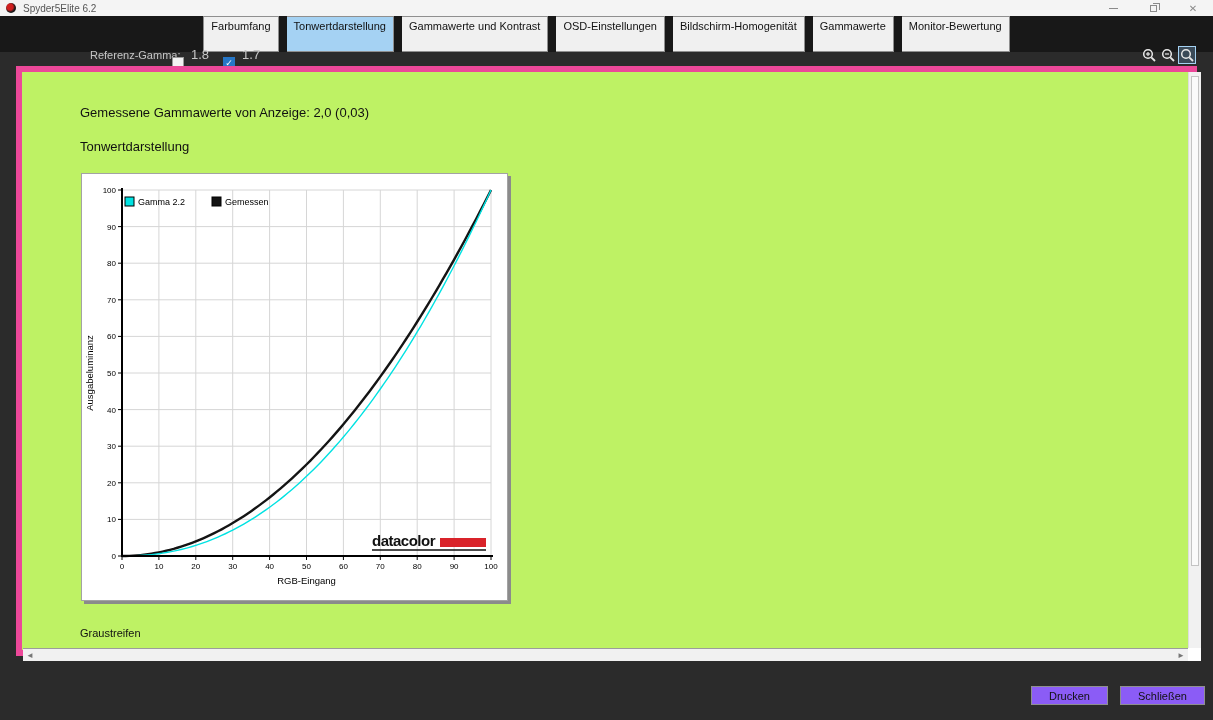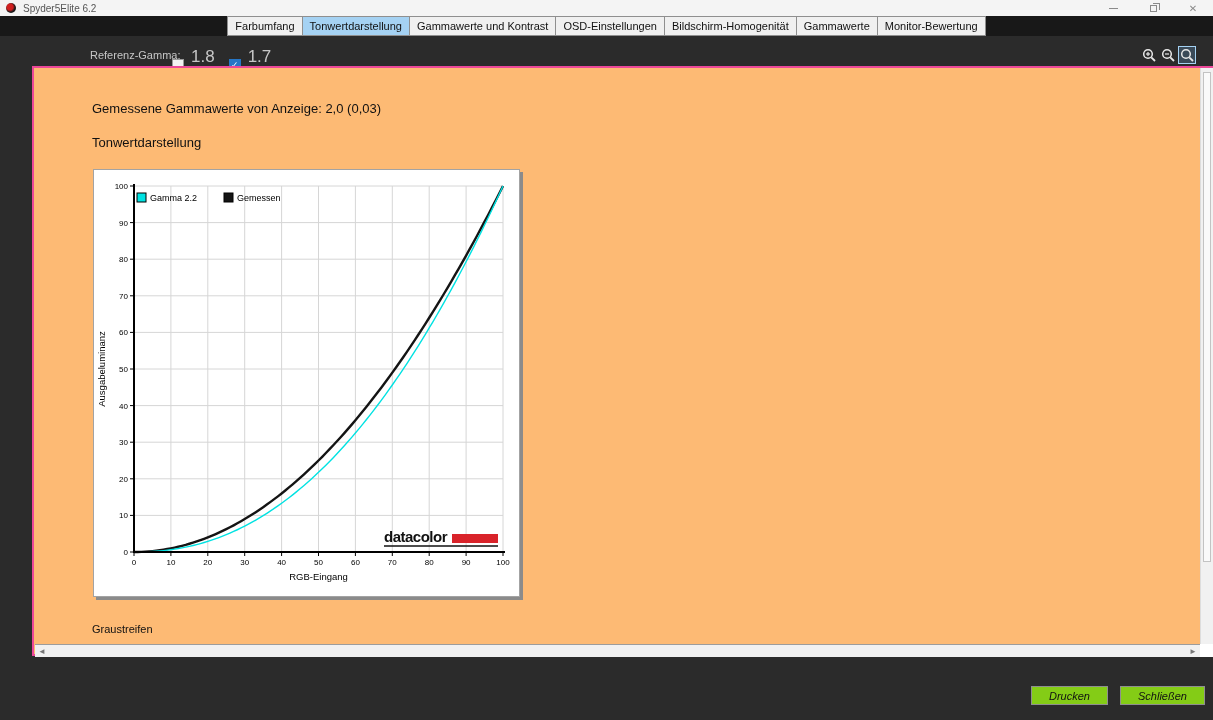--- a/index.html
+++ b/index.html
@@ -15,43 +15,43 @@
   .app-title { margin-left:7px; font-size:10px; color:#555;text-align:center; }
   .win-controls { position:absolute; right:0; top:0; height:16px; display:flex; }
   .win-btn { width:40px; height:16px; display:flex; align-items:center; justify-content:center;
     color:#8a8a8a; font-size:10px; }
   .min-glyph { width:9px; height:1px; background:#8a8a8a; display:inline-block; }
   .restore-glyph { width:7px; height:7px; border:1px solid #8a8a8a; display:inline-block; position:relative; }
   .restore-glyph::before { content:""; position:absolute; left:2px; top:-3px; width:6px; height:6px;
     border:1px solid #8a8a8a; border-left:none; border-bottom:none; }
 
   
-  .tabbar { position:absolute; left:0; top:16px; width:1213px; height:20px;
-    background:#181818; display:flex; justify-content:center; }
+  .tabbar { position:absolute; left:0; top:16px; width:1213px; height:36px;
+    background:#181818; display:flex; justify-content:center;gap:8px; }
   .tab { background:#f0f0f0; color:#111; font-size:11px; padding:3px 7px 4px 7px;
     border:1px solid #8f8f8f; border-left:none; white-space:nowrap; cursor:default; }
   .tab:first-child { border-left:1px solid #8f8f8f; }
   .tab.active { background:#a5d2f3; }
 
   
   .toolbar-label { position:absolute; left:90px; top:49px; font-size:11px; color:#c6c6c6; }
   .gamma-options { position:absolute; left:172px; top:47px; display:flex; align-items:center; }
   .chk { width:12px; height:12px; border:1px solid #9a9a9a; background:#f2f2f2;
     display:inline-flex; align-items:center; justify-content:center; font-size:9px; color:#fff; }
   .chk.checked { background:#2676c6; border-color:#2676c6; }
-  .chk-label { font-size:17px; color:#c6c6c6; margin:0 14px 16px 7px; }
+  .chk-label { font-size:13px; color:#c6c6c6; margin:0 14px 16px 7px; }
 
   .zoom-group { position:absolute; right:17px; top:46px; display:flex; gap:1px; }
   .zoom-btn { width:18px; height:18px; display:flex; align-items:center; justify-content:center;
     border:1px solid transparent; }
   .zoom-btn.selected { border:1px solid #a5d2f3; background:#3a4a58; }
 
   
   .panel { position:absolute; left:16px; top:66px; width:1181px; height:590px;
-    background:#fdba74; border:2px solid #ec4899;margin-left:16px; }
+    background:#bef264; border:6px solid #ec4899; }
   .measured-line { position:absolute; left:58px; top:33px; font-size:13px; color:#111; }
   .section-title { position:absolute; left:58px; top:67px; font-size:13px; color:#111; }
   .next-section-title { position:absolute; left:58px; top:555px; font-size:11px; color:#111; }
 
   .chart-box { position:absolute; left:59px; top:101px; width:427px; height:428px;
     background:#ffffff; border:1px solid #a3a3a3; box-shadow:3px 3px 0 #8b8b8b; }
   .chart-box svg { display:block; }
 
   
   .hscroll { position:absolute; left:1px; top:576px; width:1165px; height:13px;
@@ -59,22 +59,22 @@
   .hscroll .arrow { color:#777; font-size:8px; line-height:13px; }
   .hscroll .arrow-left { margin-left:3px; }
   .hscroll .arrow-right { margin-left:auto; margin-right:3px; }
   .scroll-corner { position:absolute; left:1166px; top:576px; width:13px; height:13px; background:#ffffff; }
   .vscroll { position:absolute; left:1166px; top:0; width:13px; height:576px; background:#f1f1f1;
     border-left:1px solid #dddddd; }
   .vscroll .thumb { position:absolute; left:2px; top:4px; width:8px; height:490px;
     background:#fafafa; border:1px solid #c3c3c3; }
 
   
-  .footer-btn { position:absolute; height:19px; background:#84cc16; border:1px solid #8f8f8f;
-    color:#111; font-size:11px; display:flex; align-items:center; justify-content:center;font-style:italic; }
+  .footer-btn { position:absolute; height:19px; background:#8b5cf6; border:1px solid #8f8f8f;
+    color:#111; font-size:11px; display:flex; align-items:center; justify-content:center; }
   .btn-print { left:1031px; top:686px; width:77px; }
   .btn-close { left:1120px; top:686px; width:85px; }
 </style>
 </head>
 <body>
 
 <div class="screen">
 
   <div class="titlebar">
     <span class="app-icon"></span>

